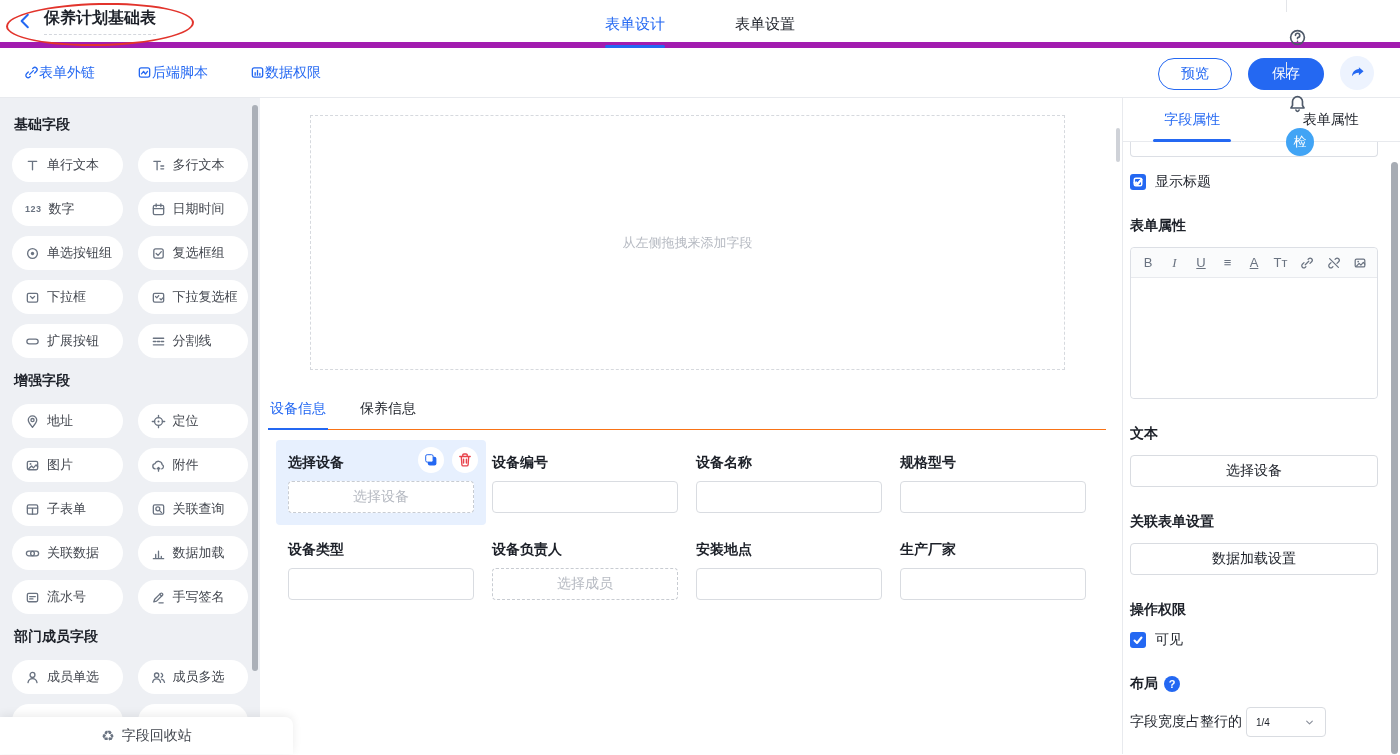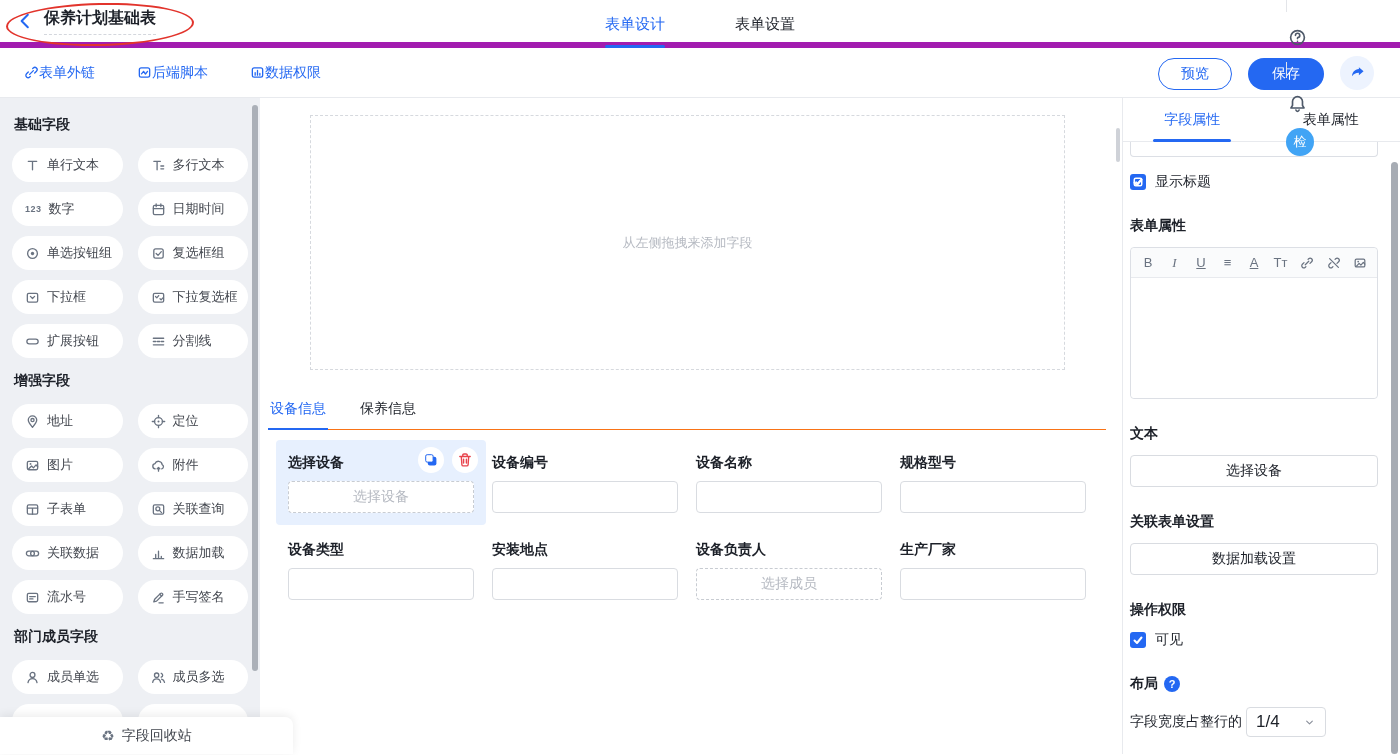--- a/index.html
+++ b/index.html
@@ -90,21 +90,21 @@
   .editor-bar { height:30px; display:flex; align-items:center; justify-content:space-between; padding:0 10px;
     border-bottom:1px solid #e8eaee; background:#fafbfc; border-radius:4px 4px 0 0; }
   .ed-btn { font-size:13px; color:#6a7381; cursor:pointer; min-width:14px; text-align:center; }
   .ed-btn.i { font-style:italic; font-family:"Liberation Serif",serif; }
   .ed-btn.u, .ed-btn.a { text-decoration:underline; }
   .editor-body { height:120px; border-radius:0 0 4px 4px; background:#fff; }
   .p-btn { margin-top:12px; height:32px; border:1px solid #d9dce1; border-radius:4px; background:#fff; width:100%;
     font-size:14px; color:#1d2129; cursor:pointer; }
   .layout-row { display:flex; align-items:center; gap:4px; margin-top:14px; font-size:14px; color:#1d2129; }
   .selbox { width:80px; height:30px; border:1px solid #d9dce1; border-radius:4px; display:flex; align-items:center;
-    justify-content:space-between; padding:0 9px; font-size:17px; cursor:pointer; }
+    justify-content:space-between; padding:0 9px; font-size:10px; cursor:pointer; }
   .pn-thumb { position:absolute; right:2px; top:64px; width:7px; height:592px; background:#a7acb4; border-radius:4px; }
   .qmark { width:16px; height:16px; border-radius:50%; background:#2468f2; color:#fff; font-size:11px; font-weight:700;
     display:flex; align-items:center; justify-content:center; cursor:pointer; }
 </style>
 </head>
 <body>
 
 <svg width="0" height="0" style="position:absolute">
   <defs>
     <symbol id="s-text" viewBox="0 0 16 16">
@@ -496,26 +496,26 @@
       <div class="field">
         <div class="field-label">规格型号</div>
         <input class="tinput" style="">
       </div>
 
       <div class="field">
         <div class="field-label">设备类型</div>
         <input class="tinput" style="">
       </div>
       <div class="field">
+        <div class="field-label">设备负责人</div>
+        <div class="dashed-box">选择成员</div>
+      </div>
+      <div class="field">
         <div class="field-label">安装地点</div>
         <input class="tinput" style="">
-      </div>
-      <div class="field">
-        <div class="field-label">设备负责人</div>
-        <div class="dashed-box">选择成员</div>
       </div>
 
       <div class="field">
         <div class="field-label">生产厂家</div>
         <input class="tinput" style="">
       </div>
     </div>
     <div class="cv-thumb"></div>
   </div>
 

